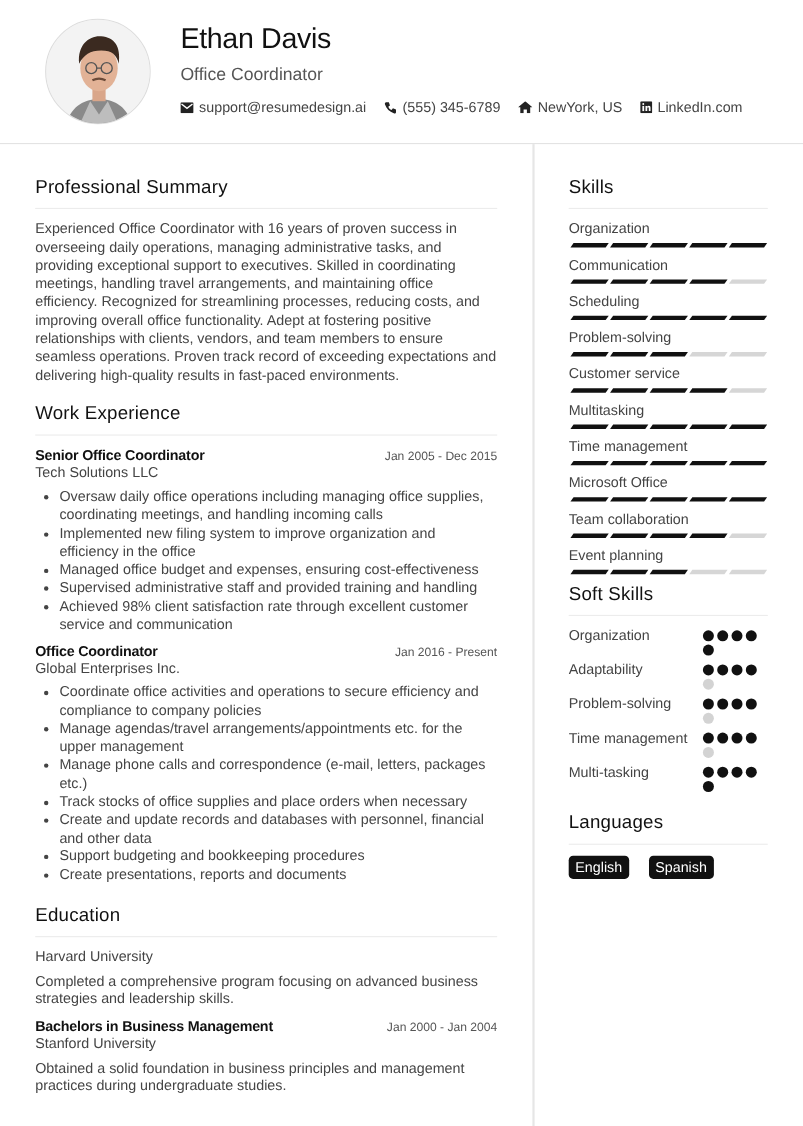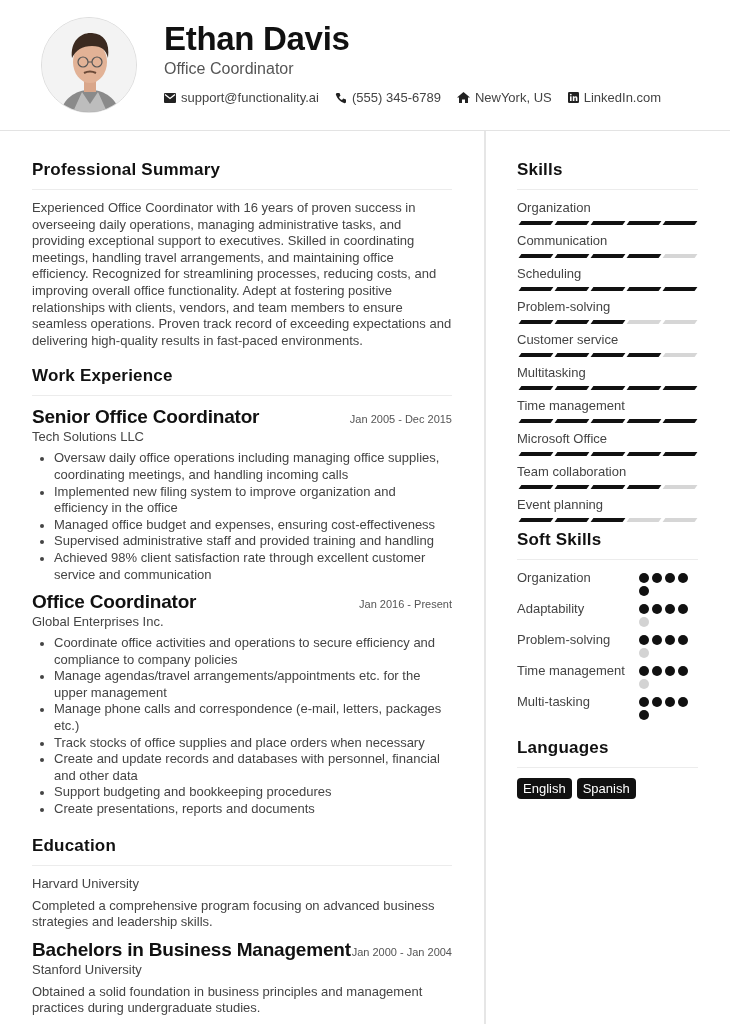--- a/index.html
+++ b/index.html
@@ -1,37 +1,37 @@
 <!DOCTYPE html>
 <html><head>
 <meta charset="utf-8">
 <style>
   * { box-sizing: border-box; margin: 0; padding: 0; }
   html, body { width: 730px; height: 1024px; overflow: hidden; background: #ffffff; }
   body { font-family: "Liberation Sans", "DejaVu Sans", sans-serif; color: #333; position: relative; }
 
   .header { position: absolute; left: 0; top: 0; width: 730px; height: 131px; border-bottom: 1px solid #e3e3e3; }
   .avatar { position: absolute; left: 41px; top: 17px; width: 96px; height: 96px; border-radius: 50%; border: 1px solid #ddd; overflow: hidden; background: #f2f2f2; }
-  .name { position: absolute; left: 164px; top: 20px; font-size: 33px; font-weight: bold; color: #111; letter-spacing: -0.3px; }
+  .name { position: absolute; left: 164px; top: 20px; font-size: 26px; font-weight: normal; color: #111; letter-spacing: -0.3px; }
   .role { position: absolute; left: 164px; top: 60px; font-size: 16px; color: #555; }
   .contacts { position: absolute; left: 164px; top: 90px; display: flex; align-items: center; gap: 16px; font-size: 13px; color: #444; }
   .contact { display: flex; align-items: center; gap: 5px; }
   .contact svg { display: block; }
 
   .vdivider { position: absolute; left: 484px; top: 131px; width: 2px; height: 893px; background: #e6e6e6; }
 
   .left { position: absolute; left: 32px; top: 160px; width: 420px; }
   .right { position: absolute; left: 517px; top: 160px; width: 181px; }
 
-  .section-title { font-size: 17px; font-weight: bold; color: #111; letter-spacing: 0.2px; padding-bottom: 9px; border-bottom: 1px solid #ececec; margin-bottom: 10px; }
+  .section-title { font-size: 17px; font-weight: normal; color: #111; letter-spacing: 0.2px; padding-bottom: 9px; border-bottom: 1px solid #ececec; margin-bottom: 10px; }
   .summary { font-size: 13px; line-height: 16.6px; color: #444; }
 
   .job { margin-bottom: 8px; }
   .job-head { display: flex; justify-content: space-between; align-items: baseline; }
-  .job-title { font-size: 19px; font-weight: bold; color: #111; letter-spacing: -0.2px; }
+  .job-title { font-size: 13px; font-weight: bold; color: #111; letter-spacing: -0.2px; }
   .job-date { font-size: 11px; color: #555; }
   .job-company { font-size: 13px; color: #444; margin-top: 1px; }
   .bullets { list-style: none; margin-top: 6px; padding-left: 22px; }
   .bullets li { position: relative; font-size: 13px; line-height: 16.6px; color: #444; }
   .bullets li::before { content: ""; position: absolute; left: -14px; top: 7px; width: 4px; height: 4px; border-radius: 50%; background: #444; }
 
   .edu-desc { font-size: 13px; line-height: 16.6px; color: #444; margin-top: 7px; }
 
   .skill { margin-bottom: 0; }
   .skill-name { font-size: 13px; color: #444; line-height: 16px; }
@@ -39,21 +39,21 @@
   .seg { width: 32px; height: 4px; transform: skewX(-35deg); background: #111; }
   .seg.off { background: #d6d6d6; }
 
   .soft-list { margin-top: 2px; }
   .soft-row { display: flex; justify-content: space-between; margin-bottom: 5px; }
   .soft-name { font-size: 13px; color: #444; line-height: 16px; width: 110px; }
   .dots { width: 52px; display: flex; flex-wrap: wrap; gap: 3px 3px; align-content: flex-start; margin-right: 7px; padding-top: 3px; }
   .dot { width: 10px; height: 10px; border-radius: 50%; background: #111; }
   .dot.off { background: #d3d3d3; }
 
-  .langs { display: flex; gap: 5px; margin-top: 0; }
+  .langs { display: flex; gap: 18px; margin-top: 0; }
   .lang { background: #111; color: #fff; font-size: 13px; padding: 3px 6px; border-radius: 4px; }
 </style>
 </head>
 <body>
 
 <div class="header">
   <div class="avatar">
     <svg width="96" height="96" viewBox="0 0 96 96">
       <rect width="96" height="96" fill="#f3f3f3"></rect>
       <path d="M18 96 C22 78 36 72 48 72 C60 72 74 78 78 96 Z" fill="#8a8a8a"></path>
@@ -68,21 +68,21 @@
     </svg>
   </div>
   <div class="name">Ethan Davis</div>
   <div class="role">Office Coordinator</div>
   <div class="contacts">
     <div class="contact">
       <svg width="12" height="10" viewBox="0 0 12 10">
           <rect x="0" y="0" width="12" height="10" rx="1" fill="#222"></rect>
           <path d="M1 1.5 L6 5.5 L11 1.5" stroke="#fff" stroke-width="1.3" fill="none"></path>
         </svg>
-      <span>support@functionality.ai</span>
+      <span>support@resumedesign.ai</span>
     </div>
     <div class="contact">
       <svg width="12" height="12" viewBox="0 0 12 12">
           <path d="M2 1 L4.5 1 L5.5 3.8 L4 5 C4.8 6.8 5.5 7.5 7 8 L8.2 6.5 L11 7.5 L11 10 C11 10.8 10 11.5 9 11 C5 9.5 2.5 7 1 3 C0.6 2 1.2 1 2 1 Z" fill="#222"></path>
         </svg>
       <span>(555) 345-6789</span>
     </div>
     <div class="contact">
       <svg width="13" height="11" viewBox="0 0 13 11">
           <path d="M6.5 0 L13 5.5 L11 5.5 L11 11 L8 11 L8 7.5 L5 7.5 L5 11 L2 11 L2 5.5 L0 5.5 Z" fill="#222"></path>

